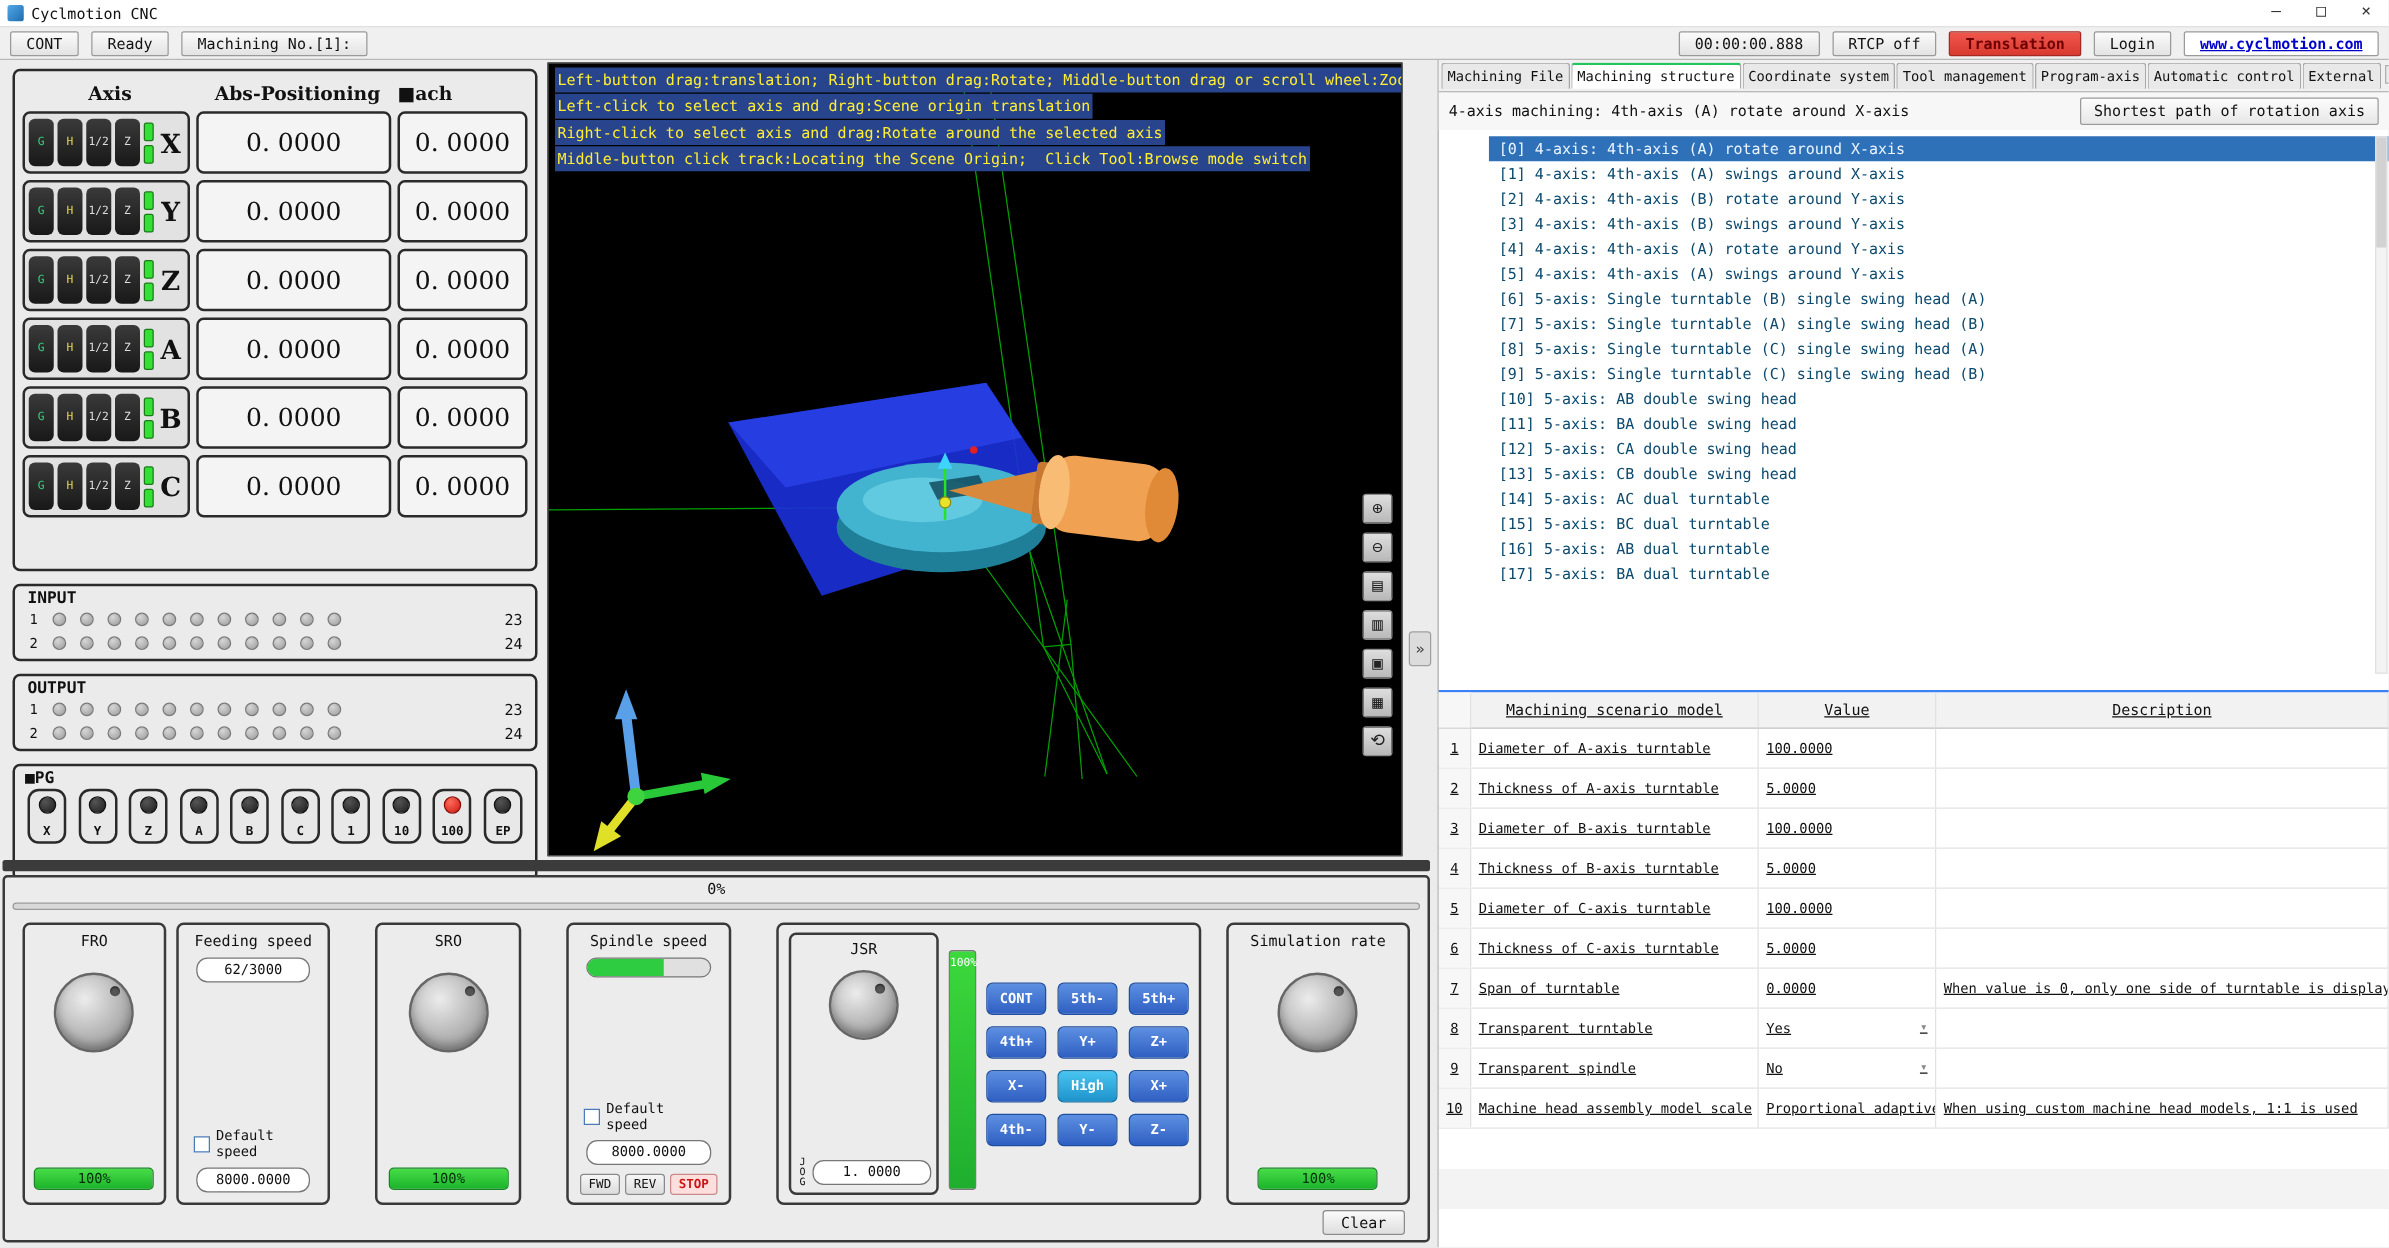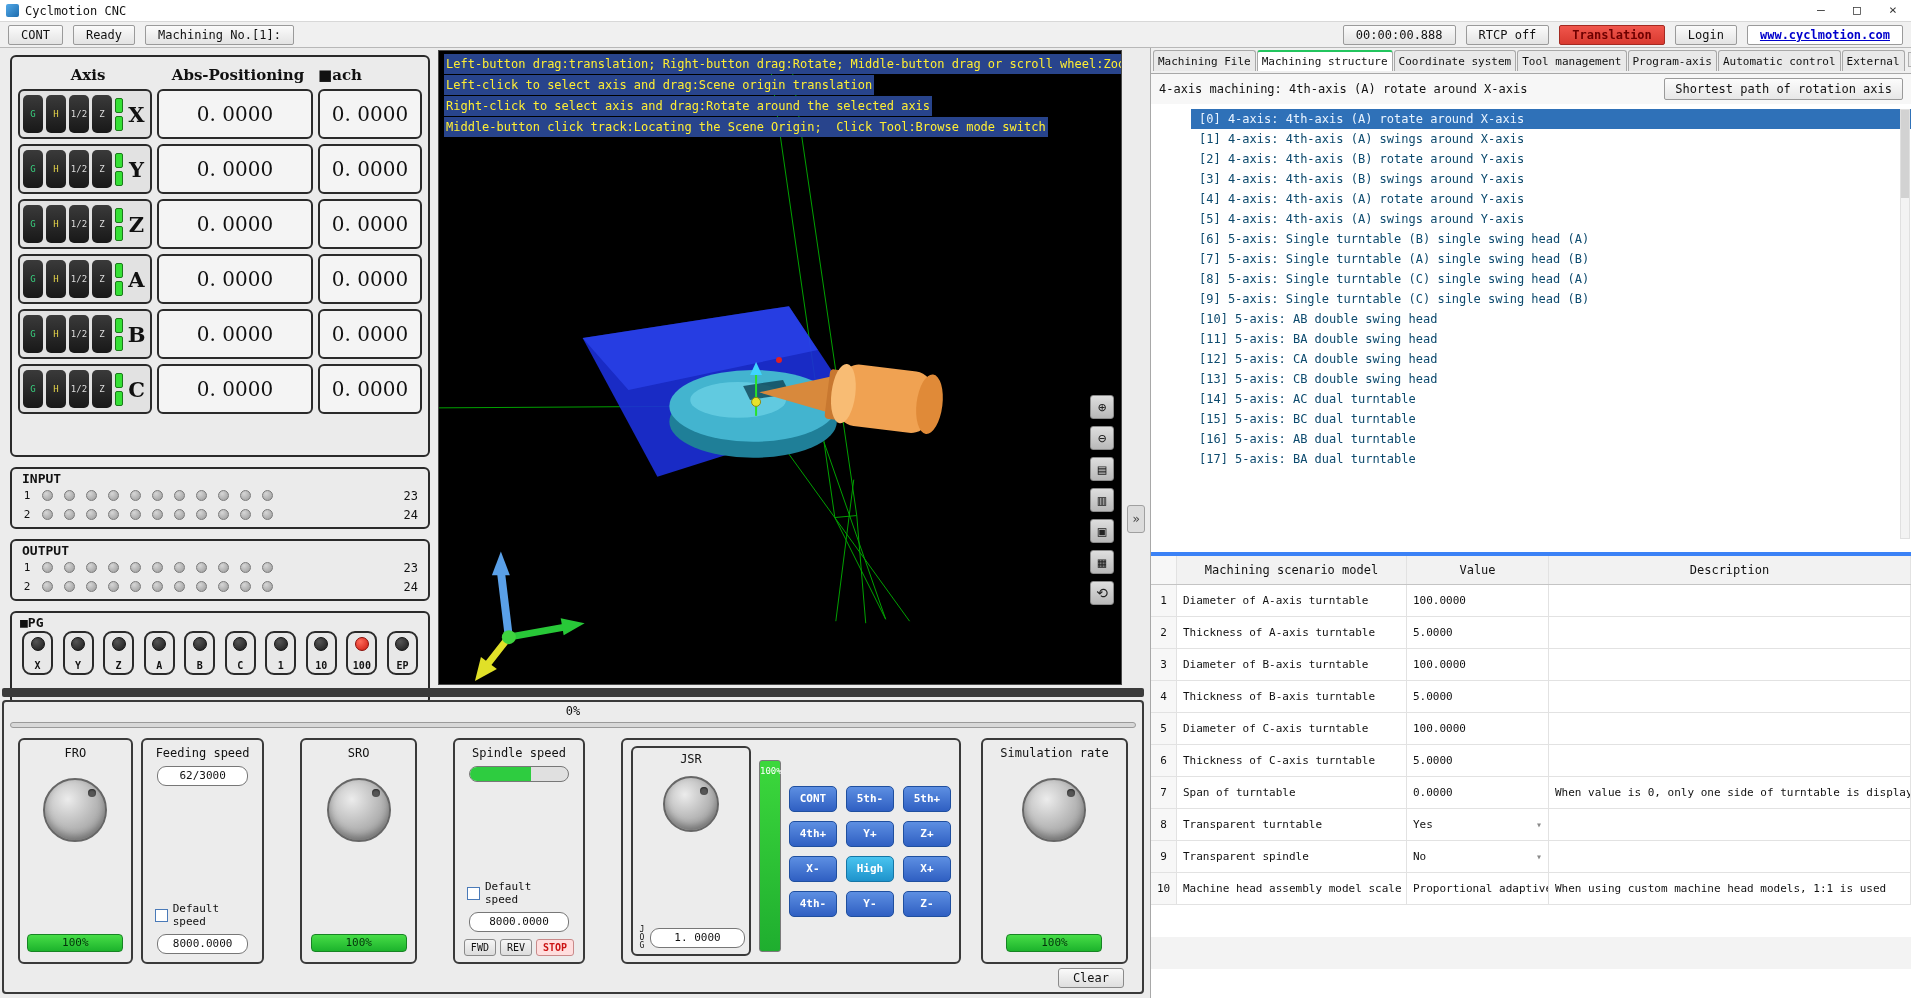--- a/index.html
+++ b/index.html
@@ -139,21 +139,21 @@
   .tab-arrows { margin-left:auto; display:flex; gap:2px; padding:0 2px 3px; }
   .tab-arrow { font-size:10px; color:#444; border:1px solid #b0b0b0; background:#e9e9e9; padding:1px 3px; }
   .subtitle-row { height:30px; display:flex; align-items:center; padding:0 8px; background:#f7f7f7; font-size:12px; }
   .shortest-btn { margin-left:auto; border:1px solid #9a9a9a; background:linear-gradient(#fcfcfc,#e7e7e7);
                   border-radius:2px; padding:3px 10px; font-size:12px; white-space:nowrap; }
   .structure-list { height:448px; position:relative; padding-top:5px; overflow:hidden;margin-left:40px; }
   .s-item { height:20px; line-height:20px; padding-left:8px; font-size:12px; color:#0c4a6e; white-space:nowrap; }
   .s-item.selected { background:#2f71b8; color:#eaf4ff; }
   .list-scroll { position:absolute; right:1px; top:5px; width:10px; height:430px; background:#f3f3f3; border:1px solid #e0e0e0; }
   .list-thumb { position:absolute; left:0; top:0; width:8px; height:88px; background:#d2d2d2; }
-  .scenario-table { border-top:4px solid #3b82f6; }
+  .scenario-table { border-top:2px solid #3b82f6;text-decoration:underline; }
   .t-row { display:grid; grid-template-columns:26px 230px 142px 1fr; height:32px; border-bottom:1px solid #e2e2e2; }
   .t-row.header { height:29px; background:#f2f2f2; border-bottom:1px solid #c4c4c4; }
   .t-cell { border-right:1px solid #e2e2e2; display:flex; align-items:center; padding:0 6px;
             font-size:11px; white-space:nowrap; overflow:hidden; }
   .t-row.header .t-cell { justify-content:center; font-size:12px; }
   .t-no { background:#f7f7f7; justify-content:center; }
   .dd-arrow { margin-left:auto; color:#8a8a8a; font-size:10px; }
   .table-empty { flex:1; background:repeating-linear-gradient(#ffffff 0 32px, #f3f3f3 32px 64px); }
 </style>
 </head>

